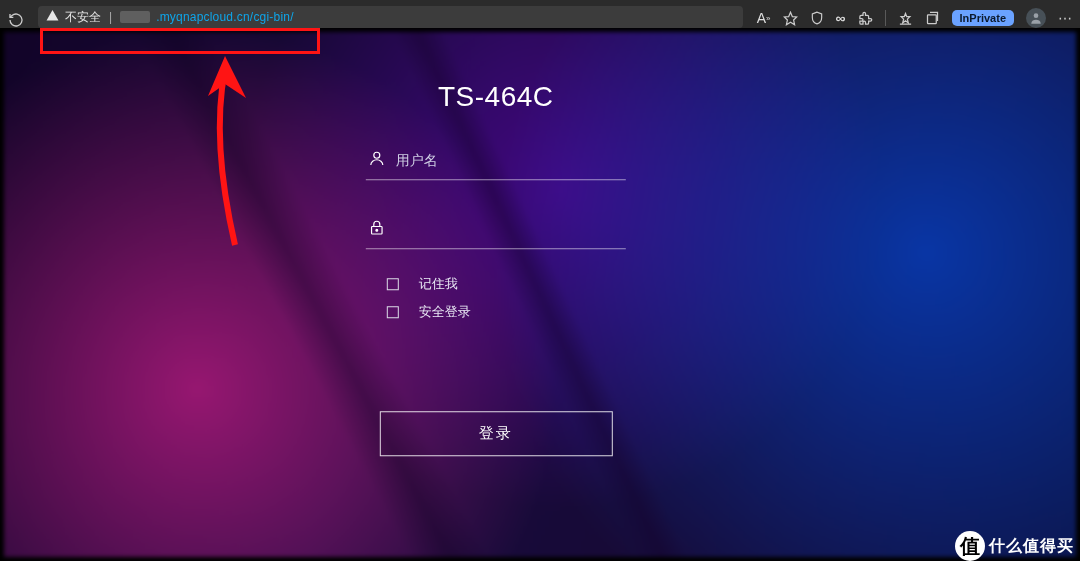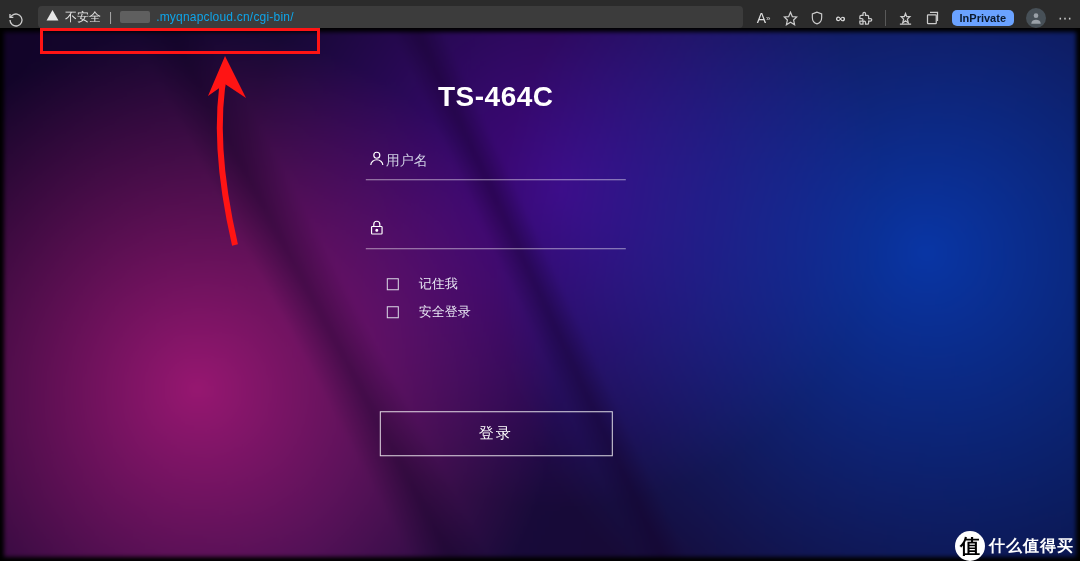--- a/index.html
+++ b/index.html
@@ -81,32 +81,32 @@
     left: 50%;
     top: 50%;
     transform: translate(-67%, -57%);
     width: 260px;
     color: #fff;
     z-index: 3;
     font-family: "Microsoft YaHei", "Hiragino Sans GB", sans-serif;
   }
   .login .title {
     font-size: 28px;
-    font-weight: 700;
+    font-weight: 400;
     letter-spacing: .5px;
     margin-bottom: 28px;
     text-align: center;
   }
   .field {
     display: flex;
     align-items: center;
     border-bottom: 1px solid rgba(255,255,255,0.55);
     padding: 8px 2px;
     margin-bottom: 30px;
-    gap: 0;
+    gap: 10px;
   }
   .field input {
     flex: 1;
     background: transparent;
     border: none;
     outline: none;
     color: #fff;
     font-size: 14px;
   }
   .field input::placeholder { color: #cfcfe4; }

